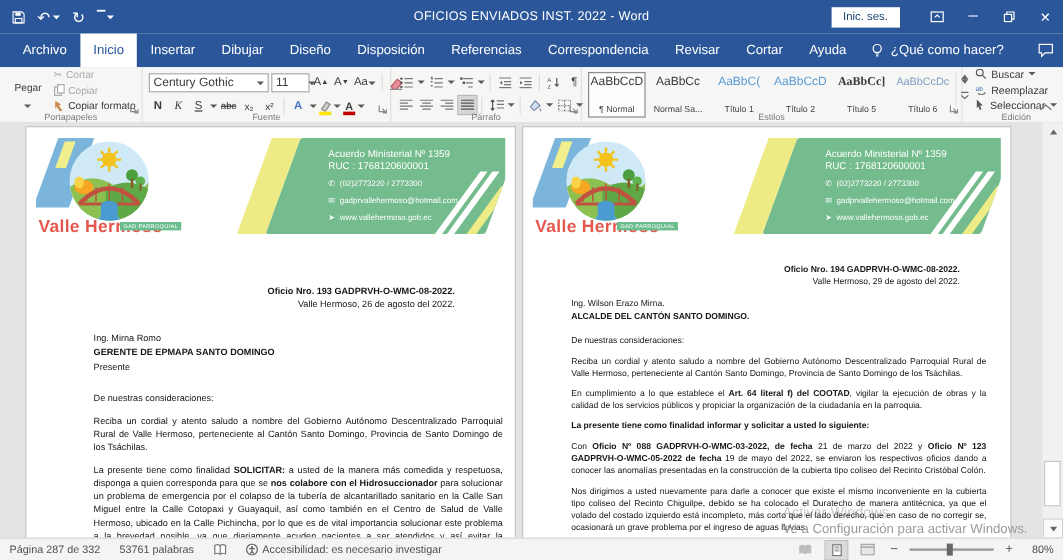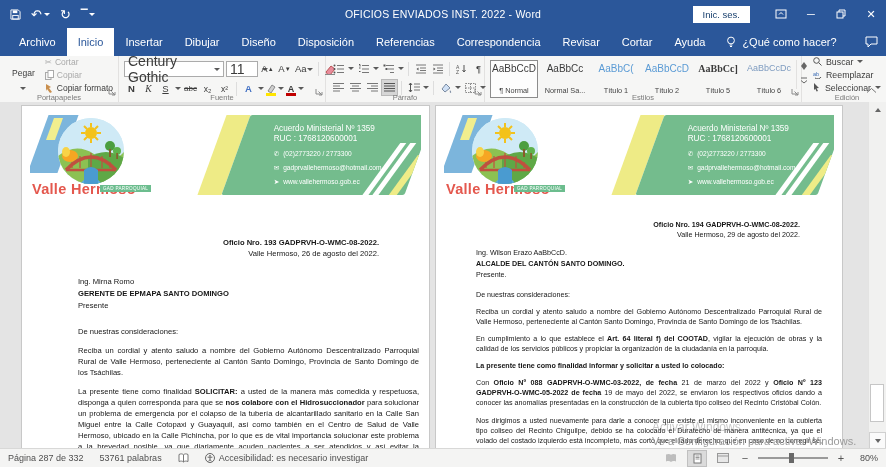--- a/index.html
+++ b/index.html
@@ -31,21 +31,21 @@
   .group{position:relative;border-right:1px solid #e2e1e0;padding:3px 5px 12px 5px;display:flex;gap:3px;}
   .glabel{position:absolute;bottom:0;left:0;right:0;text-align:center;font-size:7.5px;color:#7a7a7a;}
   .launcher{position:absolute;right:2px;bottom:2px;cursor:pointer;}
   .bigbtn{display:flex;flex-direction:column;align-items:center;justify-content:center;width:38px;gap:9px;
           font-size:8.5px;cursor:pointer;}
   .smallcol{display:flex;flex-direction:column;justify-content:center;gap:3px;}
   .srow{display:flex;align-items:center;gap:3px;font-size:8.5px;height:10px;cursor:pointer;white-space:nowrap;}
   .dis{color:#a9a9a9;}
   .fcol{display:flex;flex-direction:column;gap:4px;padding-top:2px;}
   .frow{display:flex;align-items:center;gap:2px;}
-  .combo{background:#fff;border:1px solid #ababab;height:14px;display:flex;align-items:center;font-size:14px;
+  .combo{background:#fff;border:1px solid #ababab;height:14px;display:flex;align-items:center;font-size:10px;
          padding:0 3px;gap:17px;cursor:pointer;}
   .dd{width:0;height:0;border-left:3px solid transparent;border-right:3px solid transparent;border-top:3.5px solid #5a5a5a;}
   .tbtn{min-width:13px;height:15px;display:flex;align-items:flex-end;justify-content:center;font-size:9.5px;
         padding:0 1px;cursor:pointer;line-height:12px;position:relative;}
   .tbtn.mid{align-items:center;}
   .tbtn.sel{background:#d6d6d6;outline:1px solid #b9b9b9;}
   .vdiv{width:1px;background:#ddd;height:14px;margin:0 2px;align-self:center;}
   .cwrap{display:flex;flex-direction:column;align-items:center;justify-content:flex-end;height:15px;cursor:pointer;}
   .cbar{display:block;width:10px;height:3px;}
   .styles{display:flex;gap:3px;padding:1px 0;}
@@ -592,28 +592,27 @@
             <div class="wst2"></div>
             <div class="yst"></div>
         </div>
       </div>
       <div class="body-r">
         <div class="of-r">
           <div class="b">Oficio Nro. 194 GADPRVH-O-WMC-08-2022.</div>
           <div>Valle Hermoso, 29 de agosto del 2022.</div>
         </div>
         <div class="addr-r">
-          <div>Ing. Wilson Erazo AaBbCcD.</div>
+          <div>Ing. Wilson Erazo Mirna.</div>
           <div class="b">ALCALDE DEL CANTÓN SANTO DOMINGO.</div>
-          <div>Presente.</div>
         </div>
         <div class="sal-r">De nuestras consideraciones:</div>
         <p class="just">Reciba un cordial y atento saludo a nombre del Gobierno Autónomo Descentralizado Parroquial Rural de Valle Hermoso, perteneciente al Cantón Santo Domingo, Provincia de Santo Domingo de los Tsáchilas.</p>
         <p class="just"><span>En cumplimiento a lo que establece el </span><span class="b">Art. 64 literal f) del COOTAD</span><span>, vigilar la ejecución de obras y la calidad de los servicios públicos y propiciar la organización de la ciudadanía en la parroquia.</span></p>
-        <p class="just b">La presente tiene como finalidad informar y solicitar a usted lo colocado:</p>
+        <p class="just b">La presente tiene como finalidad informar y solicitar a usted lo siguiente:</p>
         <p class="just"><span>Con </span><span class="b">Oficio Nº 088 GADPRVH-O-WMC-03-2022, de fecha</span><span> 21 de marzo del 2022 y </span><span class="b">Oficio Nº 123 GADPRVH-O-WMC-05-2022 de fecha</span><span> 19 de mayo del 2022, se enviaron los respectivos oficios dando a conocer las anomalías presentadas en la construcción de la cubierta tipo coliseo del Recinto Cristóbal Colón.</span></p>
         <p class="just">Nos dirigimos a usted nuevamente para darle a conocer que existe el mismo inconveniente en la cubierta tipo coliseo del Recinto Chiguilpe, debido se ha colocado el Duratecho de manera antitécnica, ya que el volado del costado izquierdo está incompleto, más corto que el lado derecho, que en caso de no corregir se, ocasionará un grave problema por el ingreso de aguas lluvias.</p>
 
       </div>
     </div>
 
     <div class="wm1">Activar Windows</div>
     <div class="wm2">Ve a Configuración para activar Windows.</div>
   </div>
 

